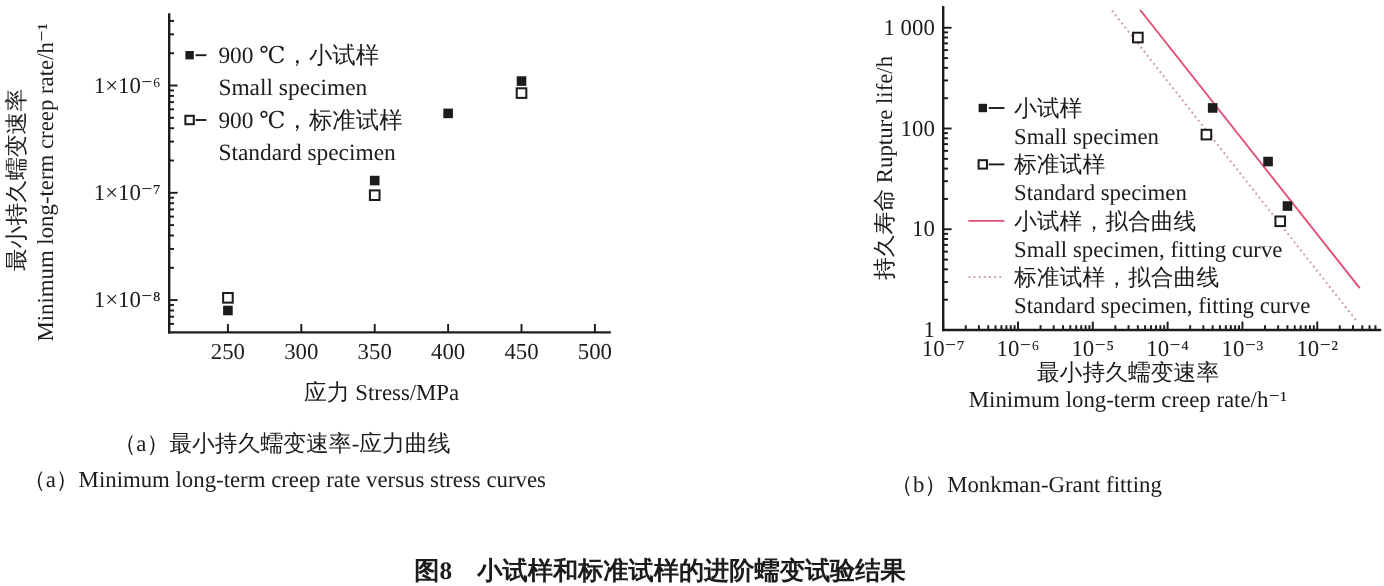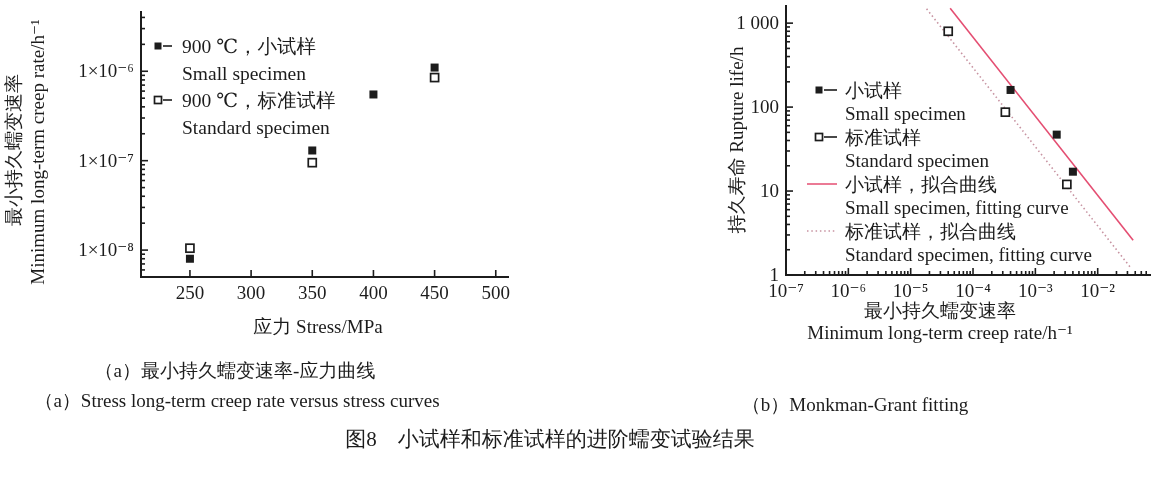--- a/index.html
+++ b/index.html
@@ -4,21 +4,21 @@
 <style>
   html,body{margin:0;padding:0;background:#ffffff;}
   .fig{position:relative;width:1153px;height:488px;background:#ffffff;overflow:hidden;
        font-family:"Liberation Serif","DejaVu Serif",serif;color:#1c1c1c;}
   .fig svg{position:absolute;overflow:visible;}
   .fig svg text{font-family:"Liberation Serif","DejaVu Serif",serif;fill:#1c1c1c;}
   .ax{stroke:#1c1c1c;stroke-width:2;stroke-linecap:square;fill:none;}
   .tk{stroke:#1c1c1c;stroke-width:1.6;fill:none;}
   .cap{position:absolute;transform:translate(-50%,-50%);white-space:pre;
        font-size:19px;line-height:1.2;text-align:right;}
-  .cap.bold{font-weight:normal;}
+  .cap.bold{font-weight:bold;margin-top:36px;}
   .cap.big{font-size:21px;}
 </style>
 </head>
 <body>
 
 <div class="fig">
   <svg id="chart-a" width="610" height="352" style="left:0;top:0">
       <line x1="141" y1="12" x2="141" y2="277" class="ax"></line>
       <line x1="141" y1="277" x2="508" y2="277" class="ax"></line>
       <line x1="189.93333333333334" y1="277" x2="189.93333333333334" y2="270" class="tk"></line>
@@ -194,16 +194,16 @@
       <text x="205" y="167" font-size="19" text-anchor="start">Standard specimen</text>
       <line x1="167" y1="184" x2="197" y2="184" stroke="#e44e72" stroke-width="1.5"></line>
       <text x="205" y="190.5" font-size="19" text-anchor="start">小试样，拟合曲线</text>
       <text x="205" y="214" font-size="19" text-anchor="start">Small specimen, fitting curve</text>
       <line x1="167" y1="231" x2="197" y2="231" stroke="#c793a1" stroke-width="1.5" stroke-dasharray="1.5,2.8"></line>
       <text x="205" y="237.5" font-size="19" text-anchor="start">标准试样，拟合曲线</text>
       <text x="205" y="261" font-size="19" text-anchor="start">Standard specimen, fitting curve</text>
     </svg>
 
   <div class="cap" style="left:235px;top:371px">（a）最小持久蠕变速率-应力曲线</div>
-  <div class="cap" style="left:237px;top:401px">（a）Stress long-term creep rate versus stress curves</div>
+  <div class="cap" style="left:237px;top:401px">（a）Minimum long-term creep rate versus stress curves</div>
   <div class="cap" style="left:855px;top:405px">（b）Monkman-Grant fitting</div>
   <div class="cap bold big" style="left:550px;top:440px">图8　小试样和标准试样的进阶蠕变试验结果</div>
 </div>
 
 </body></html>

